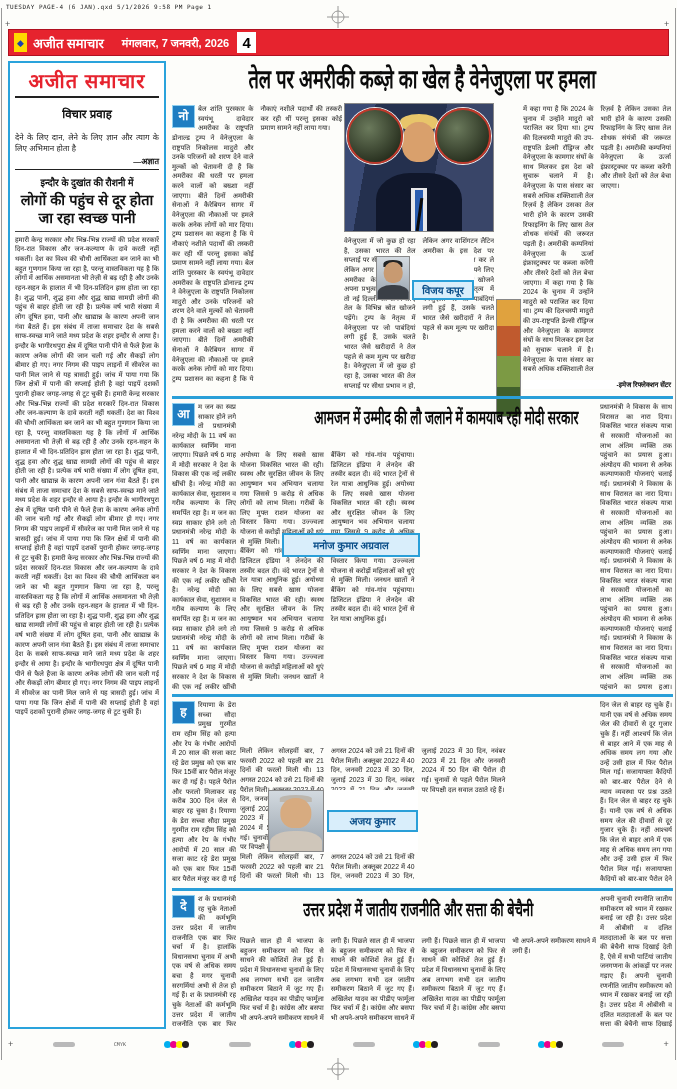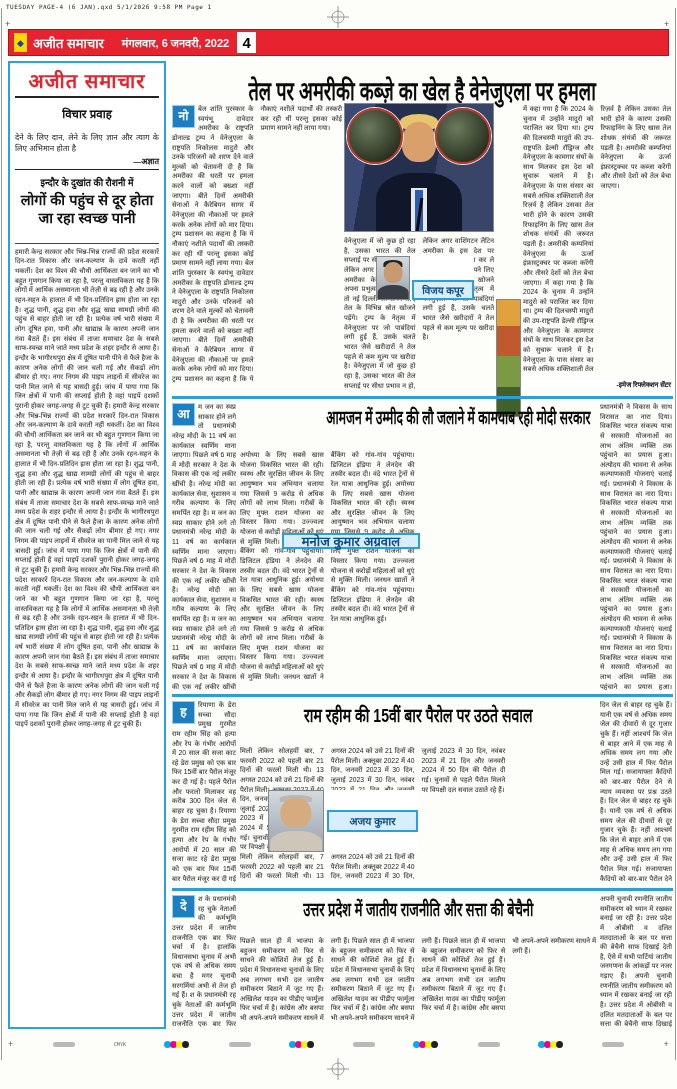--- a/index.html
+++ b/index.html
@@ -24,21 +24,21 @@
   .mast-date{color:#fff;font-weight:bold;font-size:11px;margin:0 8px;white-space:nowrap;}
   .mast-page{width:19px;height:21px;background:#fff;color:#000;font-weight:800;font-size:15px;display:flex;align-items:center;justify-content:center;margin-right:3px;}
 
   
   .leftcol{left:8px;top:61px;width:158px;height:968px;border:2px solid #2aa3dc;box-sizing:border-box;background:#fff;padding:4px 5px;position:absolute;}
   .lc-name{color:#e6232e;font-weight:800;font-size:20px;text-align:center;letter-spacing:1px;border-bottom:2px solid #222;padding-bottom:2px;}
   .lc-vichar{font-weight:800;font-size:11.5px;text-align:center;margin-top:8px;}
   .lc-quote{font-size:8px;text-align:justify;line-height:1.35;margin-top:12px;color:#222;}
   .lc-attr{font-size:8px;font-weight:bold;text-align:right;border-bottom:1.5px solid #222;padding-bottom:3px;}
   .lc-kicker{font-weight:800;font-size:10px;text-align:center;margin-top:5px;white-space:nowrap;transform:scaleX(.92);transform-origin:center;}
-  .lc-headline{font-weight:800;font-size:14.5px;line-height:1.25;text-align:center;margin:2px 0 3px;border-bottom:1.5px solid #444;padding-bottom:16px;}
+  .lc-headline{font-weight:800;font-size:14.5px;line-height:1.25;text-align:center;margin:2px 0 3px;border-bottom:1.5px solid #444;padding-bottom:4px;}
   .lc-body{font-size:6.8px;line-height:1.42;text-align:justify;height:690px;overflow:hidden;color:#1c1c1c;margin-top:3px;}
   .lc-box{position:absolute;left:4px;right:4px;bottom:4px;border:2px solid #2aa3dc;padding:4px 5px;font-size:8.2px;font-weight:bold;line-height:1.4;text-align:justify;background:#fff;}
 
   
   .sq{text-align:center;overflow:visible;}
   .sq span{display:inline-block;white-space:nowrap;transform-origin:center;font-weight:800;color:#0a0a0a;}
   .h-main span{font-size:26px;transform:scaleX(.70);}
   .h-sec span{font-size:19px;transform:scaleX(.64);}
   .body-text{font-size:6.8px;line-height:1.42;text-align:justify;overflow:hidden;color:#1c1c1c;column-fill:auto;height:100%;word-break:break-word;}
   .cols-2{column-count:2;column-gap:7px;}
@@ -103,35 +103,35 @@
         <line x1="11" y1="0" x2="11" y2="22" stroke="#777" stroke-width="1"></line>
         <line x1="0" y1="11" x2="22" y2="11" stroke="#777" stroke-width="1"></line>
       </svg>
   </div>
   <div class="abs cropmark" style="left:5px;top:20px;">+</div>
   <div class="abs cropmark" style="left:664px;top:20px;">+</div>
 
   <div class="abs mast">
     <div class="mast-logo">◆</div>
     <div class="mast-name">अजीत समाचार</div>
-    <div class="mast-date">मंगलवार, 6 जनवरी, 2022</div>
+    <div class="mast-date">मंगलवार, 7 जनवरी, 2026</div>
     <div class="mast-page">4</div>
   </div>
 
   <div class="leftcol">
     <div class="lc-name">अजीत समाचार</div>
     <div class="lc-vichar">विचार प्रवाह</div>
     <div class="lc-quote">देने के लिए दान, लेने के लिए ज्ञान और त्याग के लिए अभिमान होता है</div>
     <div class="lc-attr">—अज्ञात</div>
     <div class="lc-kicker">इन्दौर के दुखांत की रौशनी में</div>
     <div class="lc-headline">लोगों की पहुंच से दूर होता जा रहा स्वच्छ पानी</div>
     <div class="lc-body">हमारी केन्द्र सरकार और भिन्न-भिन्न राज्यों की प्रदेश सरकारें दिन-रात विकास और जन-कल्याण के दावे करती नहीं थकतीं। देश का विश्व की चौथी आर्थिकता बन जाने का भी बहुत गुणगान किया जा रहा है, परन्तु वास्तविकता यह है कि लोगों में आर्थिक असमानता भी तेज़ी से बढ़ रही है और उनके रहन-सहन के हालात में भी दिन-प्रतिदिन ह्रास होता जा रहा है। शुद्ध पानी, शुद्ध हवा और शुद्ध खाद्य सामग्री लोगों की पहुंच से बाहर होती जा रही है। प्रत्येक वर्ष भारी संख्या में लोग दूषित हवा, पानी और खाद्यान्न के कारण अपनी जान गंवा बैठते हैं। इस संबंध में ताजा समाचार देश के सबसे साफ-स्वच्छ माने जाते मध्य प्रदेश के शहर इन्दौर से आया है। इन्दौर के भागीरथपुरा क्षेत्र में दूषित पानी पीने से फैले हैजा के कारण अनेक लोगों की जान चली गई और सैकड़ों लोग बीमार हो गए। नगर निगम की पाइप लाइनों में सीवरेज का पानी मिल जाने से यह त्रासदी हुई। जांच में पाया गया कि जिन क्षेत्रों में पानी की सप्लाई होती है वहां पाइपें दशकों पुरानी होकर जगह-जगह से टूट चुकी हैं। हमारी केन्द्र सरकार और भिन्न-भिन्न राज्यों की प्रदेश सरकारें दिन-रात विकास और जन-कल्याण के दावे करती नहीं थकतीं। देश का विश्व की चौथी आर्थिकता बन जाने का भी बहुत गुणगान किया जा रहा है, परन्तु वास्तविकता यह है कि लोगों में आर्थिक असमानता भी तेज़ी से बढ़ रही है और उनके रहन-सहन के हालात में भी दिन-प्रतिदिन ह्रास होता जा रहा है। शुद्ध पानी, शुद्ध हवा और शुद्ध खाद्य सामग्री लोगों की पहुंच से बाहर होती जा रही है। प्रत्येक वर्ष भारी संख्या में लोग दूषित हवा, पानी और खाद्यान्न के कारण अपनी जान गंवा बैठते हैं। इस संबंध में ताजा समाचार देश के सबसे साफ-स्वच्छ माने जाते मध्य प्रदेश के शहर इन्दौर से आया है। इन्दौर के भागीरथपुरा क्षेत्र में दूषित पानी पीने से फैले हैजा के कारण अनेक लोगों की जान चली गई और सैकड़ों लोग बीमार हो गए। नगर निगम की पाइप लाइनों में सीवरेज का पानी मिल जाने से यह त्रासदी हुई। जांच में पाया गया कि जिन क्षेत्रों में पानी की सप्लाई होती है वहां पाइपें दशकों पुरानी होकर जगह-जगह से टूट चुकी हैं। हमारी केन्द्र सरकार और भिन्न-भिन्न राज्यों की प्रदेश सरकारें दिन-रात विकास और जन-कल्याण के दावे करती नहीं थकतीं। देश का विश्व की चौथी आर्थिकता बन जाने का भी बहुत गुणगान किया जा रहा है, परन्तु वास्तविकता यह है कि लोगों में आर्थिक असमानता भी तेज़ी से बढ़ रही है और उनके रहन-सहन के हालात में भी दिन-प्रतिदिन ह्रास होता जा रहा है। शुद्ध पानी, शुद्ध हवा और शुद्ध खाद्य सामग्री लोगों की पहुंच से बाहर होती जा रही है। प्रत्येक वर्ष भारी संख्या में लोग दूषित हवा, पानी और खाद्यान्न के कारण अपनी जान गंवा बैठते हैं। इस संबंध में ताजा समाचार देश के सबसे साफ-स्वच्छ माने जाते मध्य प्रदेश के शहर इन्दौर से आया है। इन्दौर के भागीरथपुरा क्षेत्र में दूषित पानी पीने से फैले हैजा के कारण अनेक लोगों की जान चली गई और सैकड़ों लोग बीमार हो गए। नगर निगम की पाइप लाइनों में सीवरेज का पानी मिल जाने से यह त्रासदी हुई। जांच में पाया गया कि जिन क्षेत्रों में पानी की सप्लाई होती है वहां पाइपें दशकों पुरानी होकर जगह-जगह से टूट चुकी हैं।</div>
   </div>
 
-  <div class="abs sq h-main" style="left:172px;top:72px;width:501px;height:40px;">
+  <div class="abs sq h-main" style="left:172px;top:60px;width:501px;height:40px;">
     <span>तेल पर अमरीकी कब्ज़े का खेल है वेनेजुएला पर हमला</span>
   </div>
   <div class="abs block" style="left:172px;top:104px;width:170px;height:288px;">
     <div class="body-text cols-2">
       <span class="dropcap">नो</span><span>बेल शांति पुरस्कार के स्वयंभू दावेदार अमरीका के राष्ट्रपति डोनाल्ड ट्रम्प ने वेनेजुएला के राष्ट्रपति निकोलस मादुरो और उनके परिजनों को शरण देने वाले मुल्कों को चेतावनी दी है कि अमरीका की धरती पर हमला करने वालों को बख्शा नहीं जाएगा। बीते दिनों अमरीकी सेनाओं ने कैरेबियन सागर में वेनेजुएला की नौकाओं पर हमले करके अनेक लोगों को मार दिया। ट्रम्प प्रशासन का कहना है कि ये नौकाएं नशीले पदार्थों की तस्करी कर रही थीं परन्तु इसका कोई प्रमाण सामने नहीं लाया गया। बेल शांति पुरस्कार के स्वयंभू दावेदार अमरीका के राष्ट्रपति डोनाल्ड ट्रम्प ने वेनेजुएला के राष्ट्रपति निकोलस मादुरो और उनके परिजनों को शरण देने वाले मुल्कों को चेतावनी दी है कि अमरीका की धरती पर हमला करने वालों को बख्शा नहीं जाएगा। बीते दिनों अमरीकी सेनाओं ने कैरेबियन सागर में वेनेजुएला की नौकाओं पर हमले करके अनेक लोगों को मार दिया। ट्रम्प प्रशासन का कहना है कि ये नौकाएं नशीले पदार्थों की तस्करी कर रही थीं परन्तु इसका कोई प्रमाण सामने नहीं लाया गया।</span>
     </div>
   </div>
   <div class="abs photo trump" style="left:344px;top:103px;width:150px;height:129px;">
     <div class="t-hair"></div>
     <div class="t-head"></div>
@@ -159,40 +159,37 @@
   </div>
   <div class="abs credit" style="left:523px;top:380px;width:148px;">-इमेज रिफ्लेक्शन सेंटर</div>
 
   <div class="abs rule" style="left:172px;top:396px;width:501px;"></div>
 
   <div class="abs block" style="left:172px;top:402px;width:64px;height:288px;">
     <div class="body-text">
       <span class="dropcap">आ</span><span>म जन का स्वप्न साकार होने लगे तो प्रधानमंत्री नरेन्द्र मोदी के 11 वर्ष का कार्यकाल स्वर्णिम माना जाएगा। पिछले वर्ष 6 माह में मोदी सरकार ने देश के विकास की एक नई लकीर खींची है। नरेन्द्र मोदी का कार्यकाल सेवा, सुशासन व गरीब कल्याण के लिए समर्पित रहा है। म जन का स्वप्न साकार होने लगे तो प्रधानमंत्री नरेन्द्र मोदी के 11 वर्ष का कार्यकाल स्वर्णिम माना जाएगा। पिछले वर्ष 6 माह में मोदी सरकार ने देश के विकास की एक नई लकीर खींची है। नरेन्द्र मोदी का कार्यकाल सेवा, सुशासन व गरीब कल्याण के लिए समर्पित रहा है। म जन का स्वप्न साकार होने लगे तो प्रधानमंत्री नरेन्द्र मोदी के 11 वर्ष का कार्यकाल स्वर्णिम माना जाएगा। पिछले वर्ष 6 माह में मोदी सरकार ने देश के विकास की एक नई लकीर खींची है। नरेन्द्र मोदी का कार्यकाल सेवा, सुशासन व गरीब कल्याण के लिए समर्पित रहा है।</span>
     </div>
   </div>
-  <div class="abs sq h-sec" style="left:252px;top:404px;width:356px;height:42px;">
+  <div class="abs sq h-sec" style="left:240px;top:404px;width:356px;height:42px;">
     <span>आमजन में उम्मीद की लौ जलाने में कामयाब रही मोदी सरकार</span>
   </div>
   <div class="abs block" style="left:240px;top:450px;width:356px;height:240px;">
     <div class="body-text cols-4"><span>अयोध्या के लिए सबसे खास योजना विकसित भारत की रही। स्वस्थ और सुरक्षित जीवन के लिए आयुष्मान भव अभियान चलाया गया जिससे 9 करोड़ से अधिक लोगों को लाभ मिला। गरीबों के लिए मुफ्त राशन योजना का विस्तार किया गया। उज्ज्वला योजना से करोड़ों महिलाओं को धुएं से मुक्ति मिली। जनधन खातों ने बैंकिंग को गांव-गांव पहुंचाया। डिजिटल इंडिया ने लेनदेन की तस्वीर बदल दी। वंदे भारत ट्रेनों से रेल यात्रा आधुनिक हुई। अयोध्या के लिए सबसे खास योजना विकसित भारत की रही। स्वस्थ और सुरक्षित जीवन के लिए आयुष्मान भव अभियान चलाया गया जिससे 9 करोड़ से अधिक लोगों को लाभ मिला। गरीबों के लिए मुफ्त राशन योजना का विस्तार किया गया। उज्ज्वला योजना से करोड़ों महिलाओं को धुएं से मुक्ति मिली। जनधन खातों ने बैंकिंग को गांव-गांव पहुंचाया। डिजिटल इंडिया ने लेनदेन की तस्वीर बदल दी। वंदे भारत ट्रेनों से रेल यात्रा आधुनिक हुई। अयोध्या के लिए सबसे खास योजना विकसित भारत की रही। स्वस्थ और सुरक्षित जीवन के लिए आयुष्मान भव अभियान चलाया गया जिससे 9 करोड़ से अधिक लोगों को लाभ मिला। गरीबों के लिए मुफ्त राशन योजना का विस्तार किया गया। उज्ज्वला योजना से करोड़ों महिलाओं को धुएं से मुक्ति मिली। जनधन खातों ने बैंकिंग को गांव-गांव पहुंचाया। डिजिटल इंडिया ने लेनदेन की तस्वीर बदल दी। वंदे भारत ट्रेनों से रेल यात्रा आधुनिक हुई।</span></div>
   </div>
-  <div class="abs byline-label" style="left:282px;top:533px;width:138px;height:16px;font-size:13px;">मनोज कुमार अग्रवाल</div>
+  <div class="abs byline-label" style="left:282px;top:533px;width:138px;height:24px;font-size:10px;">मनोज कुमार अग्रवाल</div>
   <div class="abs block" style="left:600px;top:402px;width:72px;height:288px;">
     <div class="body-text"><span>प्रधानमंत्री ने विकास के साथ विरासत का नारा दिया। विकसित भारत संकल्प यात्रा से सरकारी योजनाओं का लाभ अंतिम व्यक्ति तक पहुंचाने का प्रयास हुआ। अंत्योदय की भावना से अनेक कल्याणकारी योजनाएं चलाई गईं। प्रधानमंत्री ने विकास के साथ विरासत का नारा दिया। विकसित भारत संकल्प यात्रा से सरकारी योजनाओं का लाभ अंतिम व्यक्ति तक पहुंचाने का प्रयास हुआ। अंत्योदय की भावना से अनेक कल्याणकारी योजनाएं चलाई गईं। प्रधानमंत्री ने विकास के साथ विरासत का नारा दिया। विकसित भारत संकल्प यात्रा से सरकारी योजनाओं का लाभ अंतिम व्यक्ति तक पहुंचाने का प्रयास हुआ। अंत्योदय की भावना से अनेक कल्याणकारी योजनाएं चलाई गईं। प्रधानमंत्री ने विकास के साथ विरासत का नारा दिया। विकसित भारत संकल्प यात्रा से सरकारी योजनाओं का लाभ अंतिम व्यक्ति तक पहुंचाने का प्रयास हुआ। अंत्योदय की भावना से अनेक कल्याणकारी योजनाएं चलाई गईं।</span></div>
   </div>
 
   <div class="abs rule" style="left:172px;top:694px;width:501px;"></div>
 
   <div class="abs block" style="left:172px;top:700px;width:64px;height:184px;">
     <div class="body-text">
       <span class="dropcap">ह</span><span>रियाणा के डेरा सच्चा सौदा प्रमुख गुरमीत राम रहीम सिंह को हत्या और रेप के गंभीर आरोपों में 20 साल की सजा काट रहे डेरा प्रमुख को एक बार फिर 15वीं बार पैरोल मंजूर कर दी गई है। पहले पैरोल और फरलो मिलाकर वह करीब 300 दिन जेल से बाहर रह चुका है। रियाणा के डेरा सच्चा सौदा प्रमुख गुरमीत राम रहीम सिंह को हत्या और रेप के गंभीर आरोपों में 20 साल की सजा काट रहे डेरा प्रमुख को एक बार फिर 15वीं बार पैरोल मंजूर कर दी गई है। पहले पैरोल और फरलो मिलाकर वह करीब 300 दिन जेल से बाहर रह चुका है।</span>
     </div>
-  </div>
-  <div class="abs sq h-sec" style="left:240px;top:702px;width:356px;height:40px;">
-    <span style="transform:scaleX(.74);">राम रहीम की 15वीं बार पैरोल पर उठते सवाल</span>
   </div>
   <div class="abs block" style="left:240px;top:746px;width:356px;height:138px;">
     <div class="body-text cols-4"><span>मिली लेकिन सोलहवीं बार, 7 फरवरी 2022 को पहली बार 21 दिनों की फरलो मिली थी। 13 अगस्त 2024 को उसे 21 दिनों की पैरोल मिली। अक्तूबर 2022 में 40 दिन, जनवरी 2023 में 30 दिन, जुलाई 2023 में 30 दिन, नवंबर 2023 में 21 दिन और जनवरी 2024 में 50 दिन की पैरोल दी गई। चुनावों से पहले पैरोल मिलने पर विपक्षी दल सवाल उठाते रहे हैं। मिली लेकिन सोलहवीं बार, 7 फरवरी 2022 को पहली बार 21 दिनों की फरलो मिली थी। 13 अगस्त 2024 को उसे 21 दिनों की पैरोल मिली। अक्तूबर 2022 में 40 दिन, जनवरी 2023 में 30 दिन, जुलाई 2023 में 30 दिन, नवंबर 2023 में 21 दिन और जनवरी 2024 में 50 दिन की पैरोल दी गई। चुनावों से पहले पैरोल मिलने पर विपक्षी दल सवाल उठाते रहे हैं। मिली लेकिन सोलहवीं बार, 7 फरवरी 2022 को पहली बार 21 दिनों की फरलो मिली थी। 13 अगस्त 2024 को उसे 21 दिनों की पैरोल मिली। अक्तूबर 2022 में 40 दिन, जनवरी 2023 में 30 दिन, जुलाई 2023 में 30 दिन, नवंबर 2023 में 21 दिन और जनवरी 2024 में 50 दिन की पैरोल दी गई। चुनावों से पहले पैरोल मिलने पर विपक्षी दल सवाल उठाते रहे हैं।</span></div>
   </div>
   <div class="abs byline-card" style="left:268px;top:790px;width:150px;height:62px;">
     <div class="headshot kumar" style="width:56px;height:62px;">
       <div class="hs-hair"></div>
         <div class="hs-head"></div>
         <div class="hs-torso"></div>
     </div>

